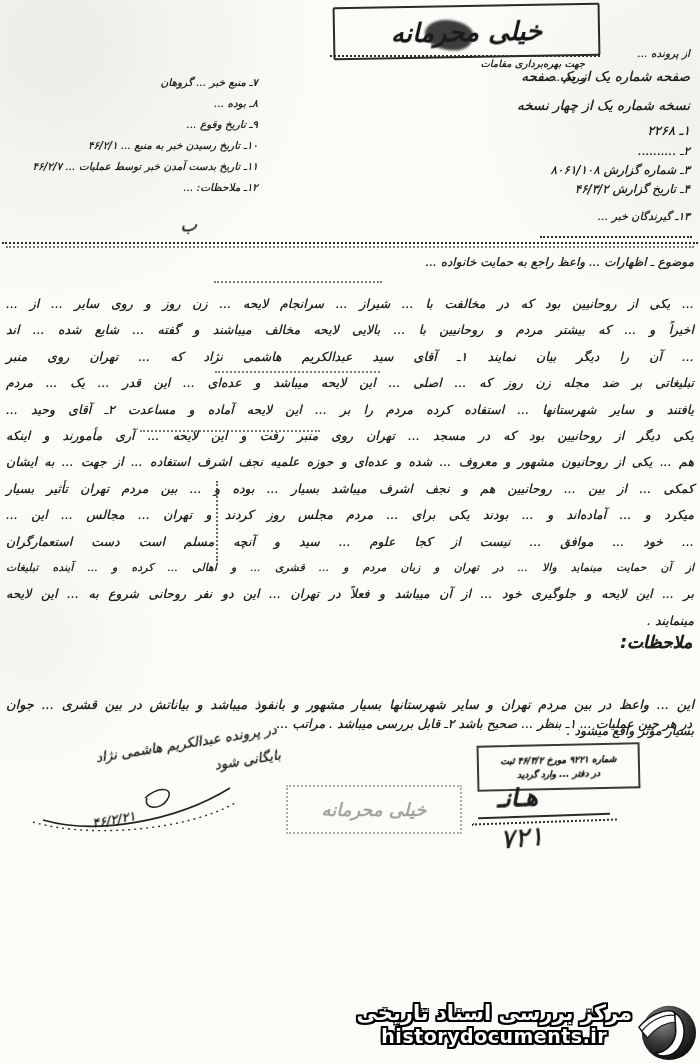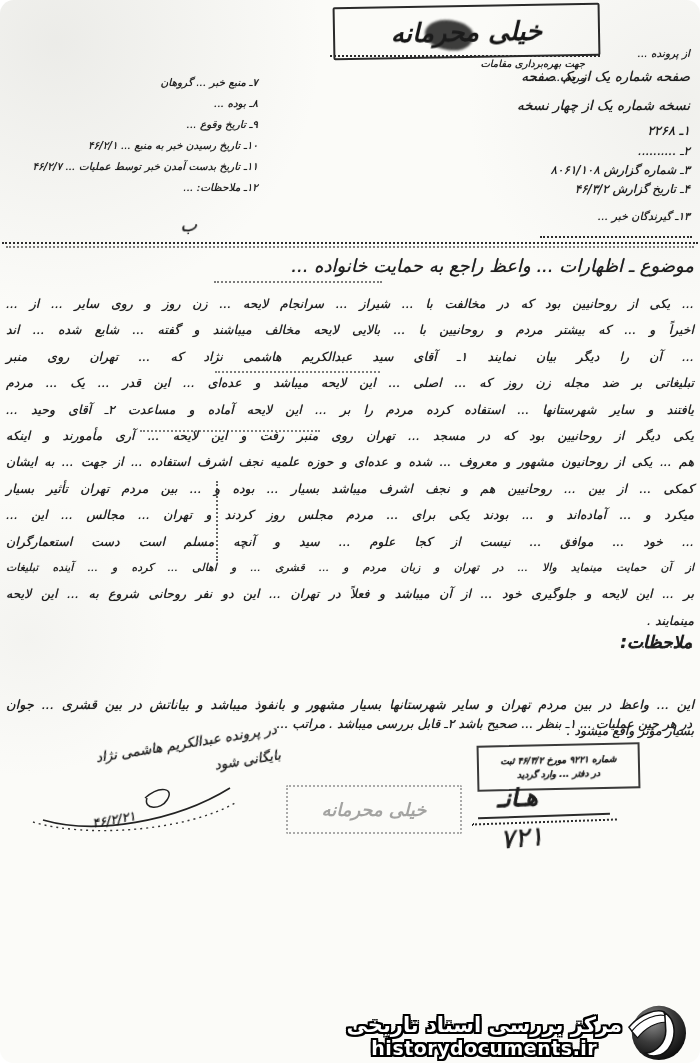--- a/index.html
+++ b/index.html
@@ -8,21 +8,20 @@
     font-family:"DejaVu Sans",sans-serif;
     background:#ffffff;
   }
   #page{
     position:relative;width:700px;height:1063px;overflow:hidden;
     background:
       radial-gradient(circle at 8% 4%, rgba(190,190,185,.25), transparent 22%),
       radial-gradient(circle at 97% 10%, rgba(190,190,185,.18), transparent 18%),
       radial-gradient(circle at 4% 60%, rgba(200,200,195,.15), transparent 15%),
       #fbfbf8;
-    border-radius: 14px;
   }
   .abs{position:absolute;}
   .hw{
     direction:rtl;unicode-bidi:plaintext;color:#1e1e1e;
     font-style:italic;
     filter:blur(.35px);
     text-shadow:0 0 .7px rgba(10,10,10,.75);
   }
   .fill{text-align:justify;text-align-last:justify;word-spacing:3px;}
   .rtl-right{text-align:right;}
@@ -81,21 +80,21 @@
   </div>
 
   <div class="abs hw rtl-right" style="right:10px;top:210px;width:150px;font-size:11px;">۱۳ـ گیرندگان خبر ...</div>
   <div class="abs dotline" style="right:8px;top:236px;width:152px;"></div>
 
   <div class="abs hw" style="left:180px;top:214px;font-size:18px;transform:rotate(-6deg);">ب</div>
 
   <div class="abs dotline" style="left:2px;top:242px;width:696px;"></div>
   <div class="abs dotline-lite" style="left:6px;top:246px;width:688px;"></div>
 
-  <div class="abs hw rtl-right" style="right:6px;top:255px;width:560px;font-size:18px;">موضوع ـ اظهارات ... واعظ راجع به حمایت خانواده ...</div>
+  <div class="abs hw rtl-right" style="right:6px;top:255px;width:560px;font-size:12px;">موضوع ـ اظهارات ... واعظ راجع به حمایت خانواده ...</div>
   <div class="abs dotline-lite" style="left:214px;top:281px;width:168px;"></div>
 
   <div class="abs" style="left:6px;top:291px;width:688px;">
     <div class="hw fill" style="font-size:12.5px;line-height:26.4px;">... یکی از روحانیین بود که در مخالفت با ... شیراز ... سرانجام لایحه ... زن روز و روی سایر ... از ...</div>
     <div class="hw fill" style="font-size:12.5px;line-height:26.4px;">اخیراً و ... که بیشتر مردم و روحانیین با ... بالایی لایحه مخالف میباشند و گفته ... شایع شده ... اند</div>
     <div class="hw fill" style="font-size:12.5px;line-height:26.4px;">... آن را دیگر بیان نمایند ۱ـ آقای سید عبدالکریم هاشمی نژاد که ... تهران روی منبر</div>
     <div class="hw fill" style="font-size:12.5px;line-height:26.4px;">تبلیغاتی بر ضد مجله زن روز که ... اصلی ... این لایحه میباشد و عده‌ای ... این قدر ... یک ... مردم</div>
     <div class="hw fill" style="font-size:12.5px;line-height:26.4px;">یافتند و سایر شهرستانها ... استفاده کرده مردم را بر ... این لایحه آماده و مساعدت ۲ـ آقای وحید ...</div>
     <div class="hw fill" style="font-size:12.5px;line-height:26.4px;">یکی دیگر از روحانیین بود که در مسجد ... تهران روی منبر رفت و این لایحه ... آری مأمورند و اینکه</div>
     <div class="hw fill" style="font-size:12.5px;line-height:26.4px;">هم ... یکی از روحانیون مشهور و معروف ... شده و عده‌ای و حوزه علمیه نجف اشرف استفاده ... از جهت ... به ایشان</div>
@@ -140,21 +139,21 @@
     <div class="hw rtl-right" style="font-size:13.5px;line-height:26px;">در پرونده عبدالکریم هاشمی نژاد</div>
     <div class="hw rtl-right" style="font-size:13.5px;line-height:26px;padding-left:70px;">بایگانی شود</div>
   </div>
   <svg class="abs" style="left:25px;top:780px;" width="230" height="60" viewBox="0 0 230 60">
     <path d="M205,8 C150,42 70,55 18,40" fill="none" stroke="#222" stroke-width="1.6"></path>
     <path d="M8,42 C60,58 160,52 212,22" fill="none" stroke="#333" stroke-width="1.4" stroke-dasharray="2 4"></path>
     <path d="M120,18 C135,5 150,8 142,20 C136,30 118,30 122,18" fill="none" stroke="#222" stroke-width="1.5"></path>
   </svg>
   <div class="abs hw" style="left:92px;top:812px;font-size:13px;transform:rotate(-10deg);letter-spacing:2px;">۴۶/۲/۲۱</div>
 
-  <div class="abs" style="right:12px;bottom:0px;display:flex;align-items:flex-end;direction:rtl;margin-top:24px;">
+  <div class="abs" style="right:2px;bottom:0px;display:flex;align-items:flex-start;direction:rtl;margin-top:24px;">
     <svg width="64" height="62" viewBox="0 0 64 64" style="margin-left:2px;">
       <defs>
         <radialGradient id="lg" cx="38%" cy="28%" r="80%">
           <stop offset="0" stop-color="#8f8f8f"></stop>
           <stop offset="0.5" stop-color="#3a3a3a"></stop>
           <stop offset="1" stop-color="#050505"></stop>
         </radialGradient>
       </defs>
       <circle cx="35" cy="33" r="28" fill="url(#lg)"></circle>
       <path d="M4,27 C16,13 32,8 40,11 L43,19 C33,17 20,24 10,35 Z" fill="#ffffff" stroke="#111" stroke-width="1.6"></path>

